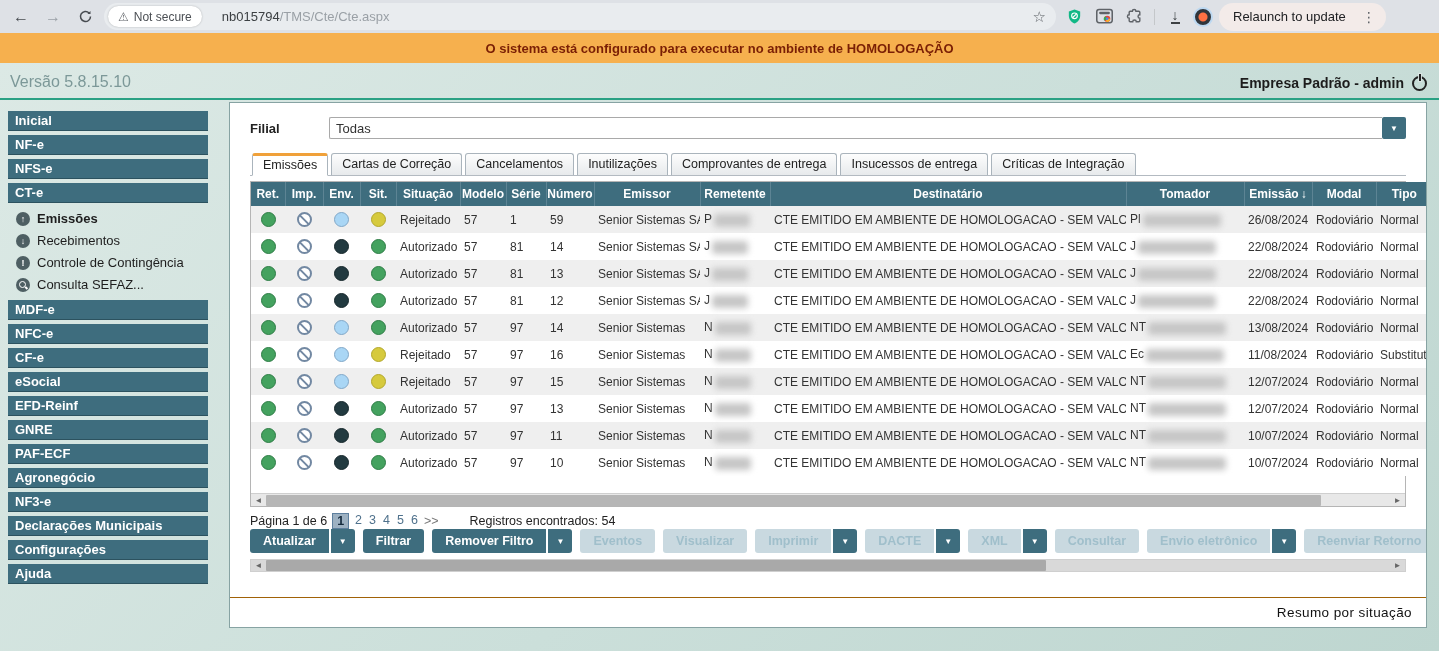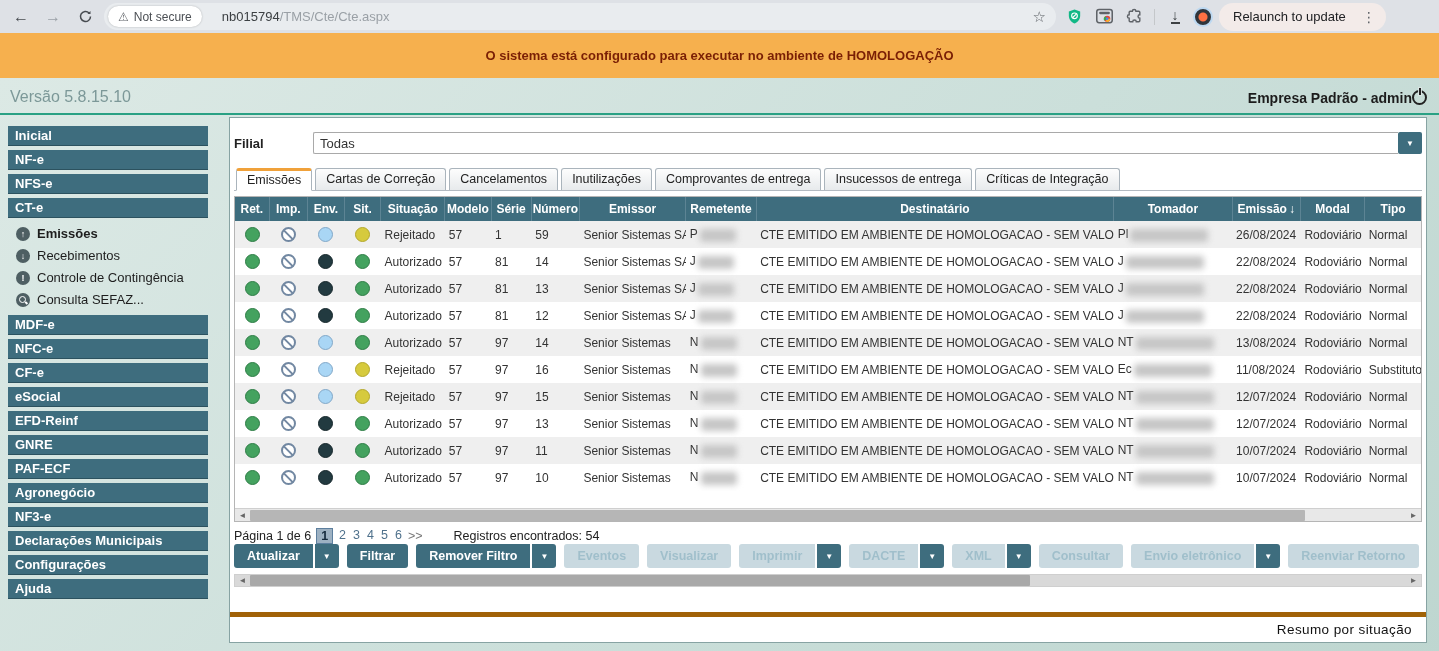--- a/index.html
+++ b/index.html
@@ -22,30 +22,30 @@
   .ext-ic { width:24px; height:24px; display:flex; align-items:center; justify-content:center; }
   .sep { width:1px; height:16px; background:#c4c7ca; margin:0 2px; }
   .avatar { width:20px; height:20px; border-radius:50%;
     background:radial-gradient(circle at 50% 50%, #ff7043 0 4px, #30353b 5px 10px); border:2px solid #bcd8f1; }
   .relaunch { background:#f3ebe9; border-radius:15px; height:28px; display:flex; align-items:center; gap:16px;
     padding:0 10px 0 14px; font-size:13px; color:#202124; }
   .dots { font-size:14px; color:#5f6368; }
   .dl-ic { position:relative; font-size:14px; color:#3c4043; border-bottom:2px solid #3c4043; line-height:12px; padding:0 1px 1px; }
 
   
-  .banner { height:45px; background:#f6b04e; display:flex; align-items:center; justify-content:center;
+  .banner { height:30px; background:#f6b04e; display:flex; align-items:center; justify-content:center;
     font-size:13px; font-weight:bold; color:#7a1f05; }
 
   
   .app { position:relative; height:591px;
     background:linear-gradient(135deg,#dce9e5 0%,#cbdfda 55%,#bed6d0 100%); }
   .app-header { height:37px; display:flex; align-items:flex-end; justify-content:space-between;
     padding:0 12px 7px 10px; border-bottom:2px solid #2aa184; }
   .version { font-size:16px; color:#7c9898; }
-  .user-box { display:flex; align-items:flex-start; font-size:14px; font-weight:bold; color:#1c1c1c; }
+  .user-box { display:flex; align-items:flex-end; gap:8px; font-size:14px; font-weight:bold; color:#1c1c1c; }
   .power { width:15px; height:15px; border:2px solid #222; border-radius:50%; position:relative; cursor:pointer; }
   .power::after { content:""; position:absolute; left:50%; top:-4px; transform:translateX(-50%);
     width:2px; height:7px; background:#222; box-shadow:0 0 0 1px rgba(220,230,228,.9); }
 
   
   .sidebar { position:absolute; left:8px; top:48px; width:200px; display:flex; flex-direction:column; gap:4px; }
   .side-item { background:#3e6d7e; color:#fff; font-size:13px; font-weight:bold; height:20px;
     display:flex; align-items:center; padding:0 7px; cursor:pointer; border-bottom:1px solid #2c525f; }
   .submenu { display:flex; flex-direction:column; gap:3px; padding:2px 0 2px 8px; }
   .sub-item { display:flex; align-items:center; gap:7px; font-size:13px; color:#1d1d1d; height:19px; cursor:pointer; }
@@ -53,21 +53,21 @@
   .sub-ic { width:14px; height:14px; border-radius:50%; background:#4e5f63; color:#fff; flex:0 0 14px;
     display:flex; align-items:center; justify-content:center; font-size:9px; font-weight:bold; position:relative; }
   .sub-ic.mag::before { content:""; width:5px; height:5px; border:1.5px solid #fff; border-radius:50%;
     position:absolute; left:3px; top:3px; }
   .sub-ic.mag::after { content:""; width:3px; height:1.5px; background:#fff; position:absolute;
     right:2.5px; bottom:3.5px; transform:rotate(45deg); }
 
   
   .panel { position:absolute; left:229px; top:39px; width:1198px; height:526px;
     background:#fff; border:1px solid #87a3a3; overflow:hidden; }
-  .panel-inner { padding:12px 4px 0; }
+  .panel-inner { padding:12px 20px 0; }
 
   .filial-row { display:flex; align-items:center; height:26px; }
   .filial-label { width:79px; font-size:13px; font-weight:bold; color:#222; }
   .filial-field { flex:1; display:flex; height:22px; }
   .filial-field input { flex:1; border:1px solid #a9a9a9; border-right:none; border-radius:2px 0 0 2px;
     font-size:13px; padding:0 6px; color:#333; font-family:inherit; }
   .dd-btn { width:24px; background:#3e6d7e; color:#fff; border:none; border-radius:2px;
     font-size:8px; cursor:pointer; }
 
   .tabs { display:flex; gap:3px; margin-top:12px; border-bottom:1px solid #b3bac1; padding-left:2px; }
@@ -116,21 +116,21 @@
   .btn-group { display:flex; gap:2px; flex:0 0 auto; }
   .btn { background:#3e6d7e; color:#fff; border:none; font-family:inherit; font-size:12.5px; font-weight:bold;
     padding:5px 13px; border-radius:3px; cursor:pointer; }
   .btn.disabled { background:#c9d9e0; color:#a0bfcb; cursor:default; }
   .btn-arrow { background:#3e6d7e; color:#fff; border:none; width:24px; border-radius:3px;
     font-size:8px; cursor:pointer; }
   .btn-group .btn:first-child:not(:only-child) { border-radius:3px 0 0 3px; }
   .btn-group .btn-arrow { border-radius:0 3px 3px 0; }
 
   .panel-footer { position:absolute; bottom:0; left:0; right:0; height:30px; background:#fff;
-    border-top:5px solid #a16207; display:flex; align-items:center; justify-content:flex-end;
+    border-top:1px solid #a16207; display:flex; align-items:center; justify-content:flex-end;
     padding-right:14px; font-size:13.5px; color:#111; letter-spacing:.4px; cursor:pointer; }
 </style>
 </head>
 <body>
 
 <div class="chrome">
   <span class="nav-ic">←</span>
   <span class="nav-ic fwd">→</span>
   <span class="nav-ic">
     <svg width="15" height="15" viewBox="0 0 24 24" fill="none" stroke="#474b50" stroke-width="2.4">

